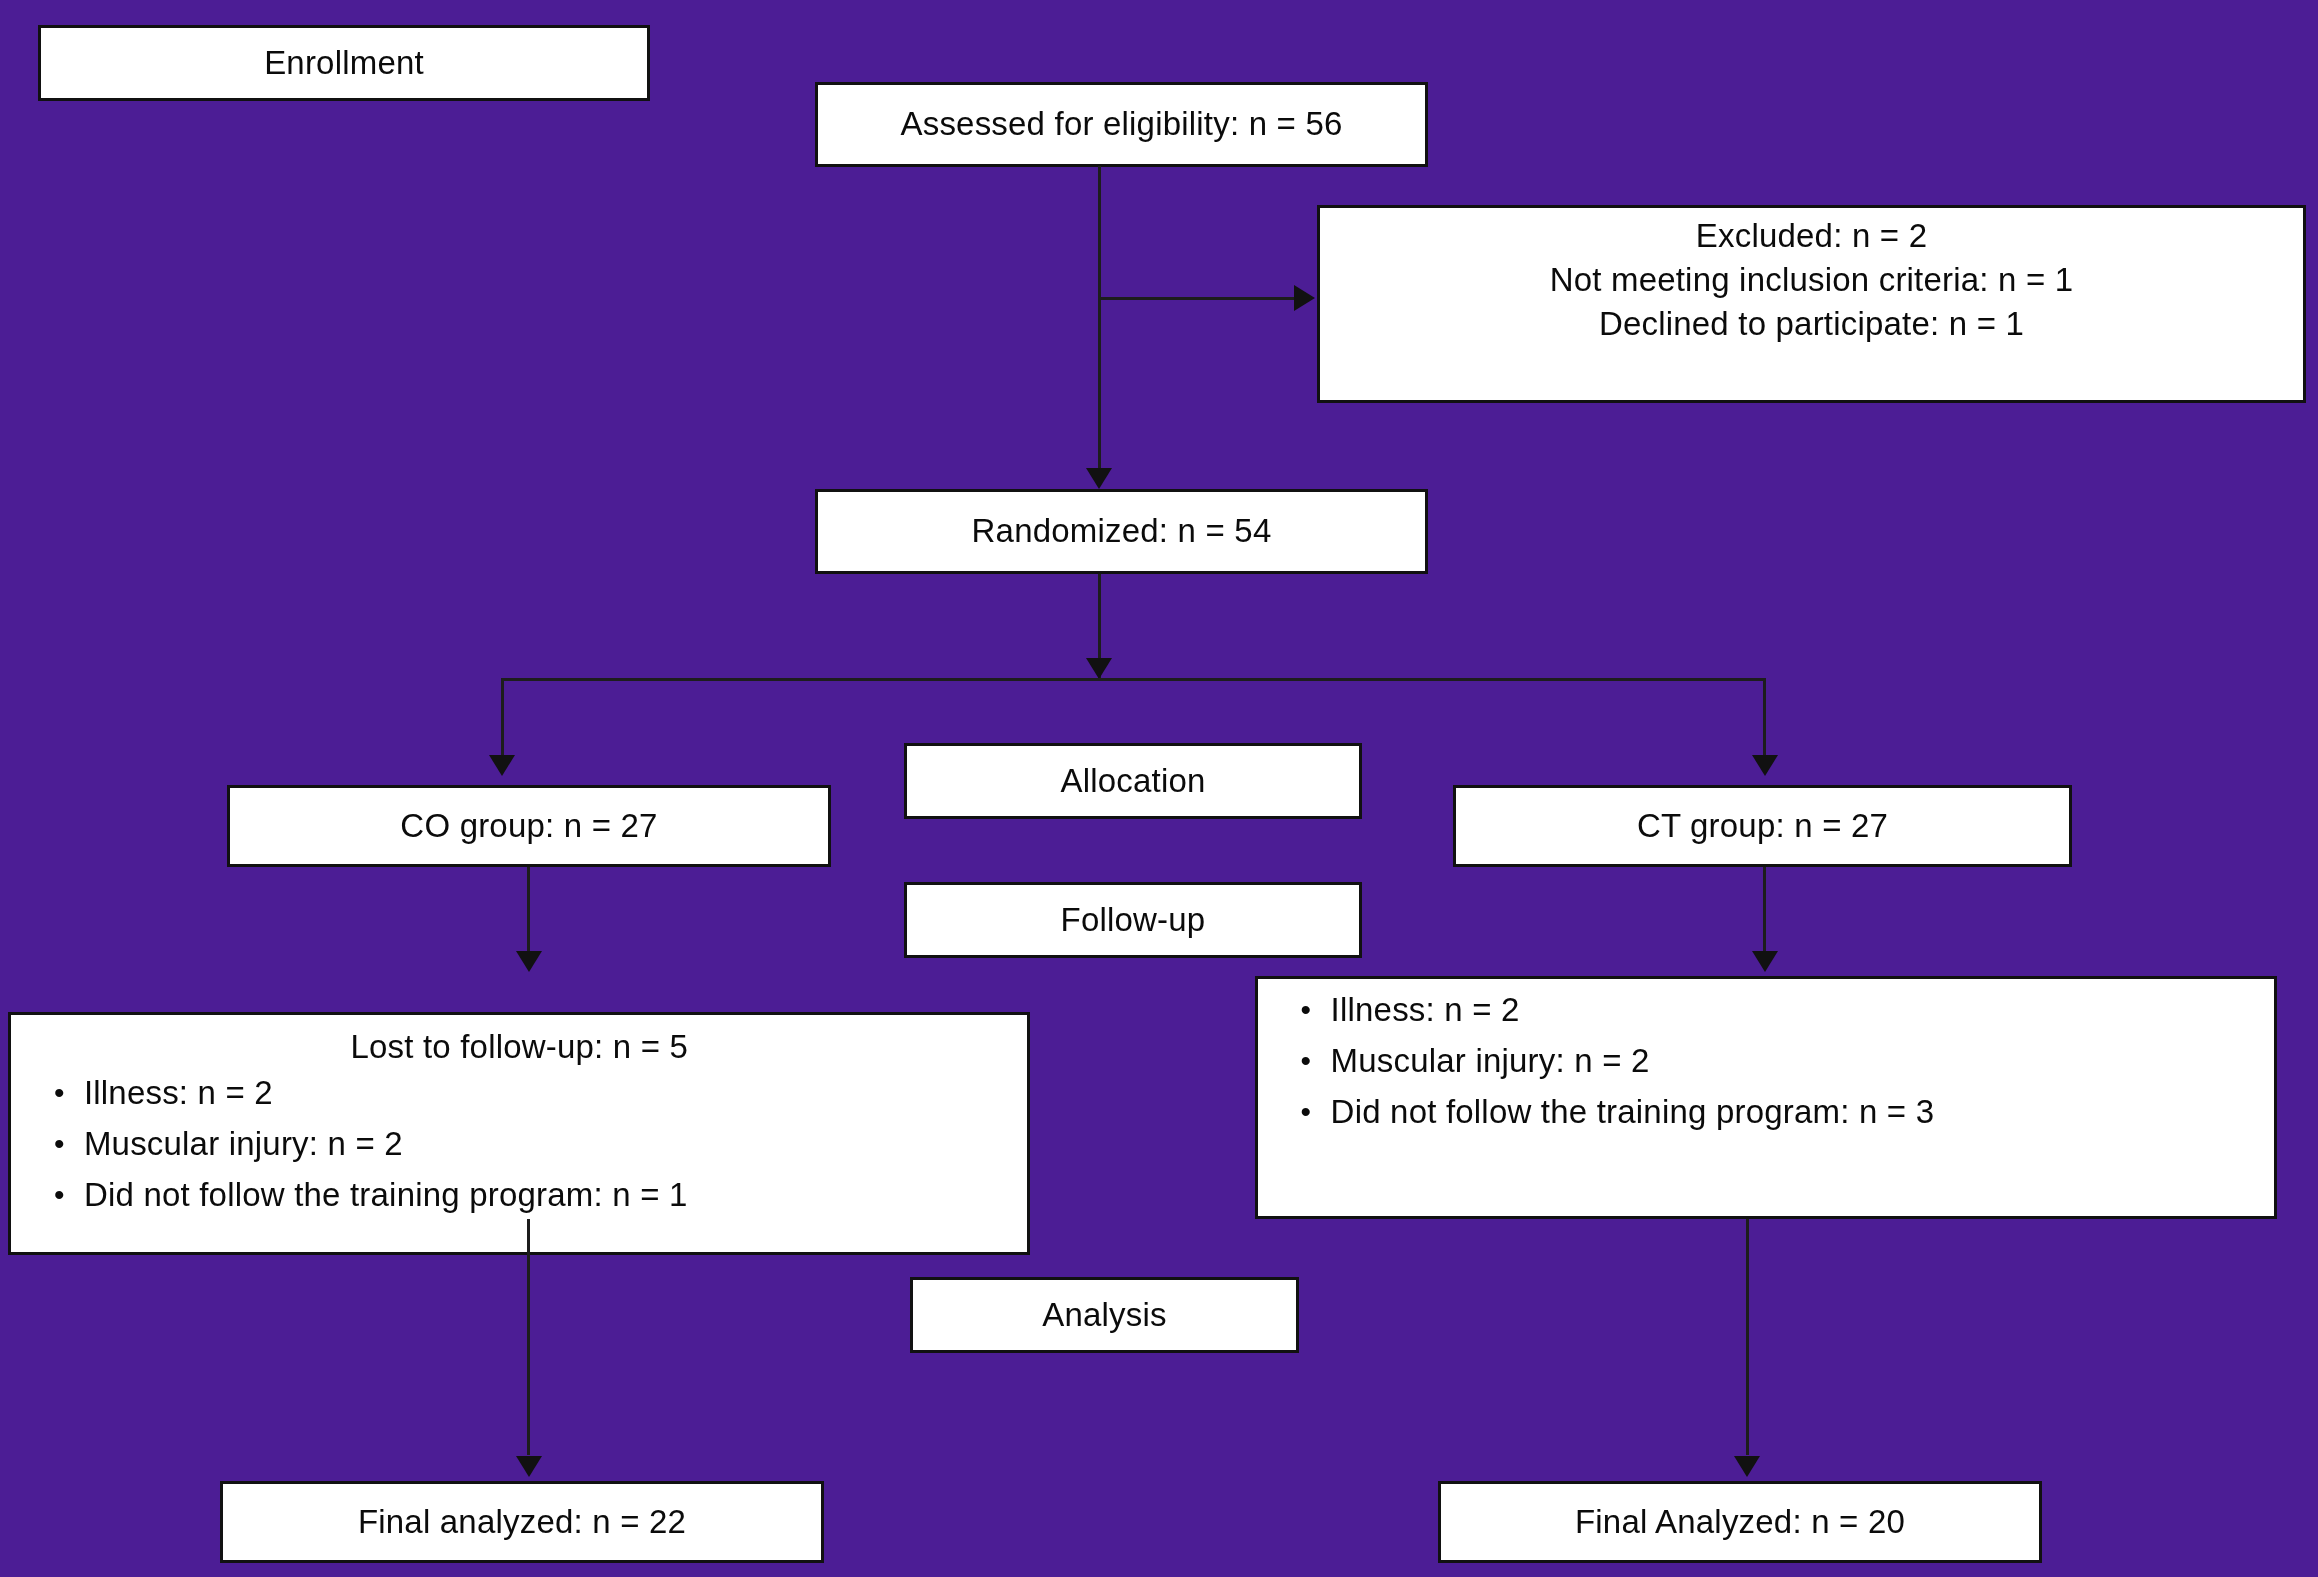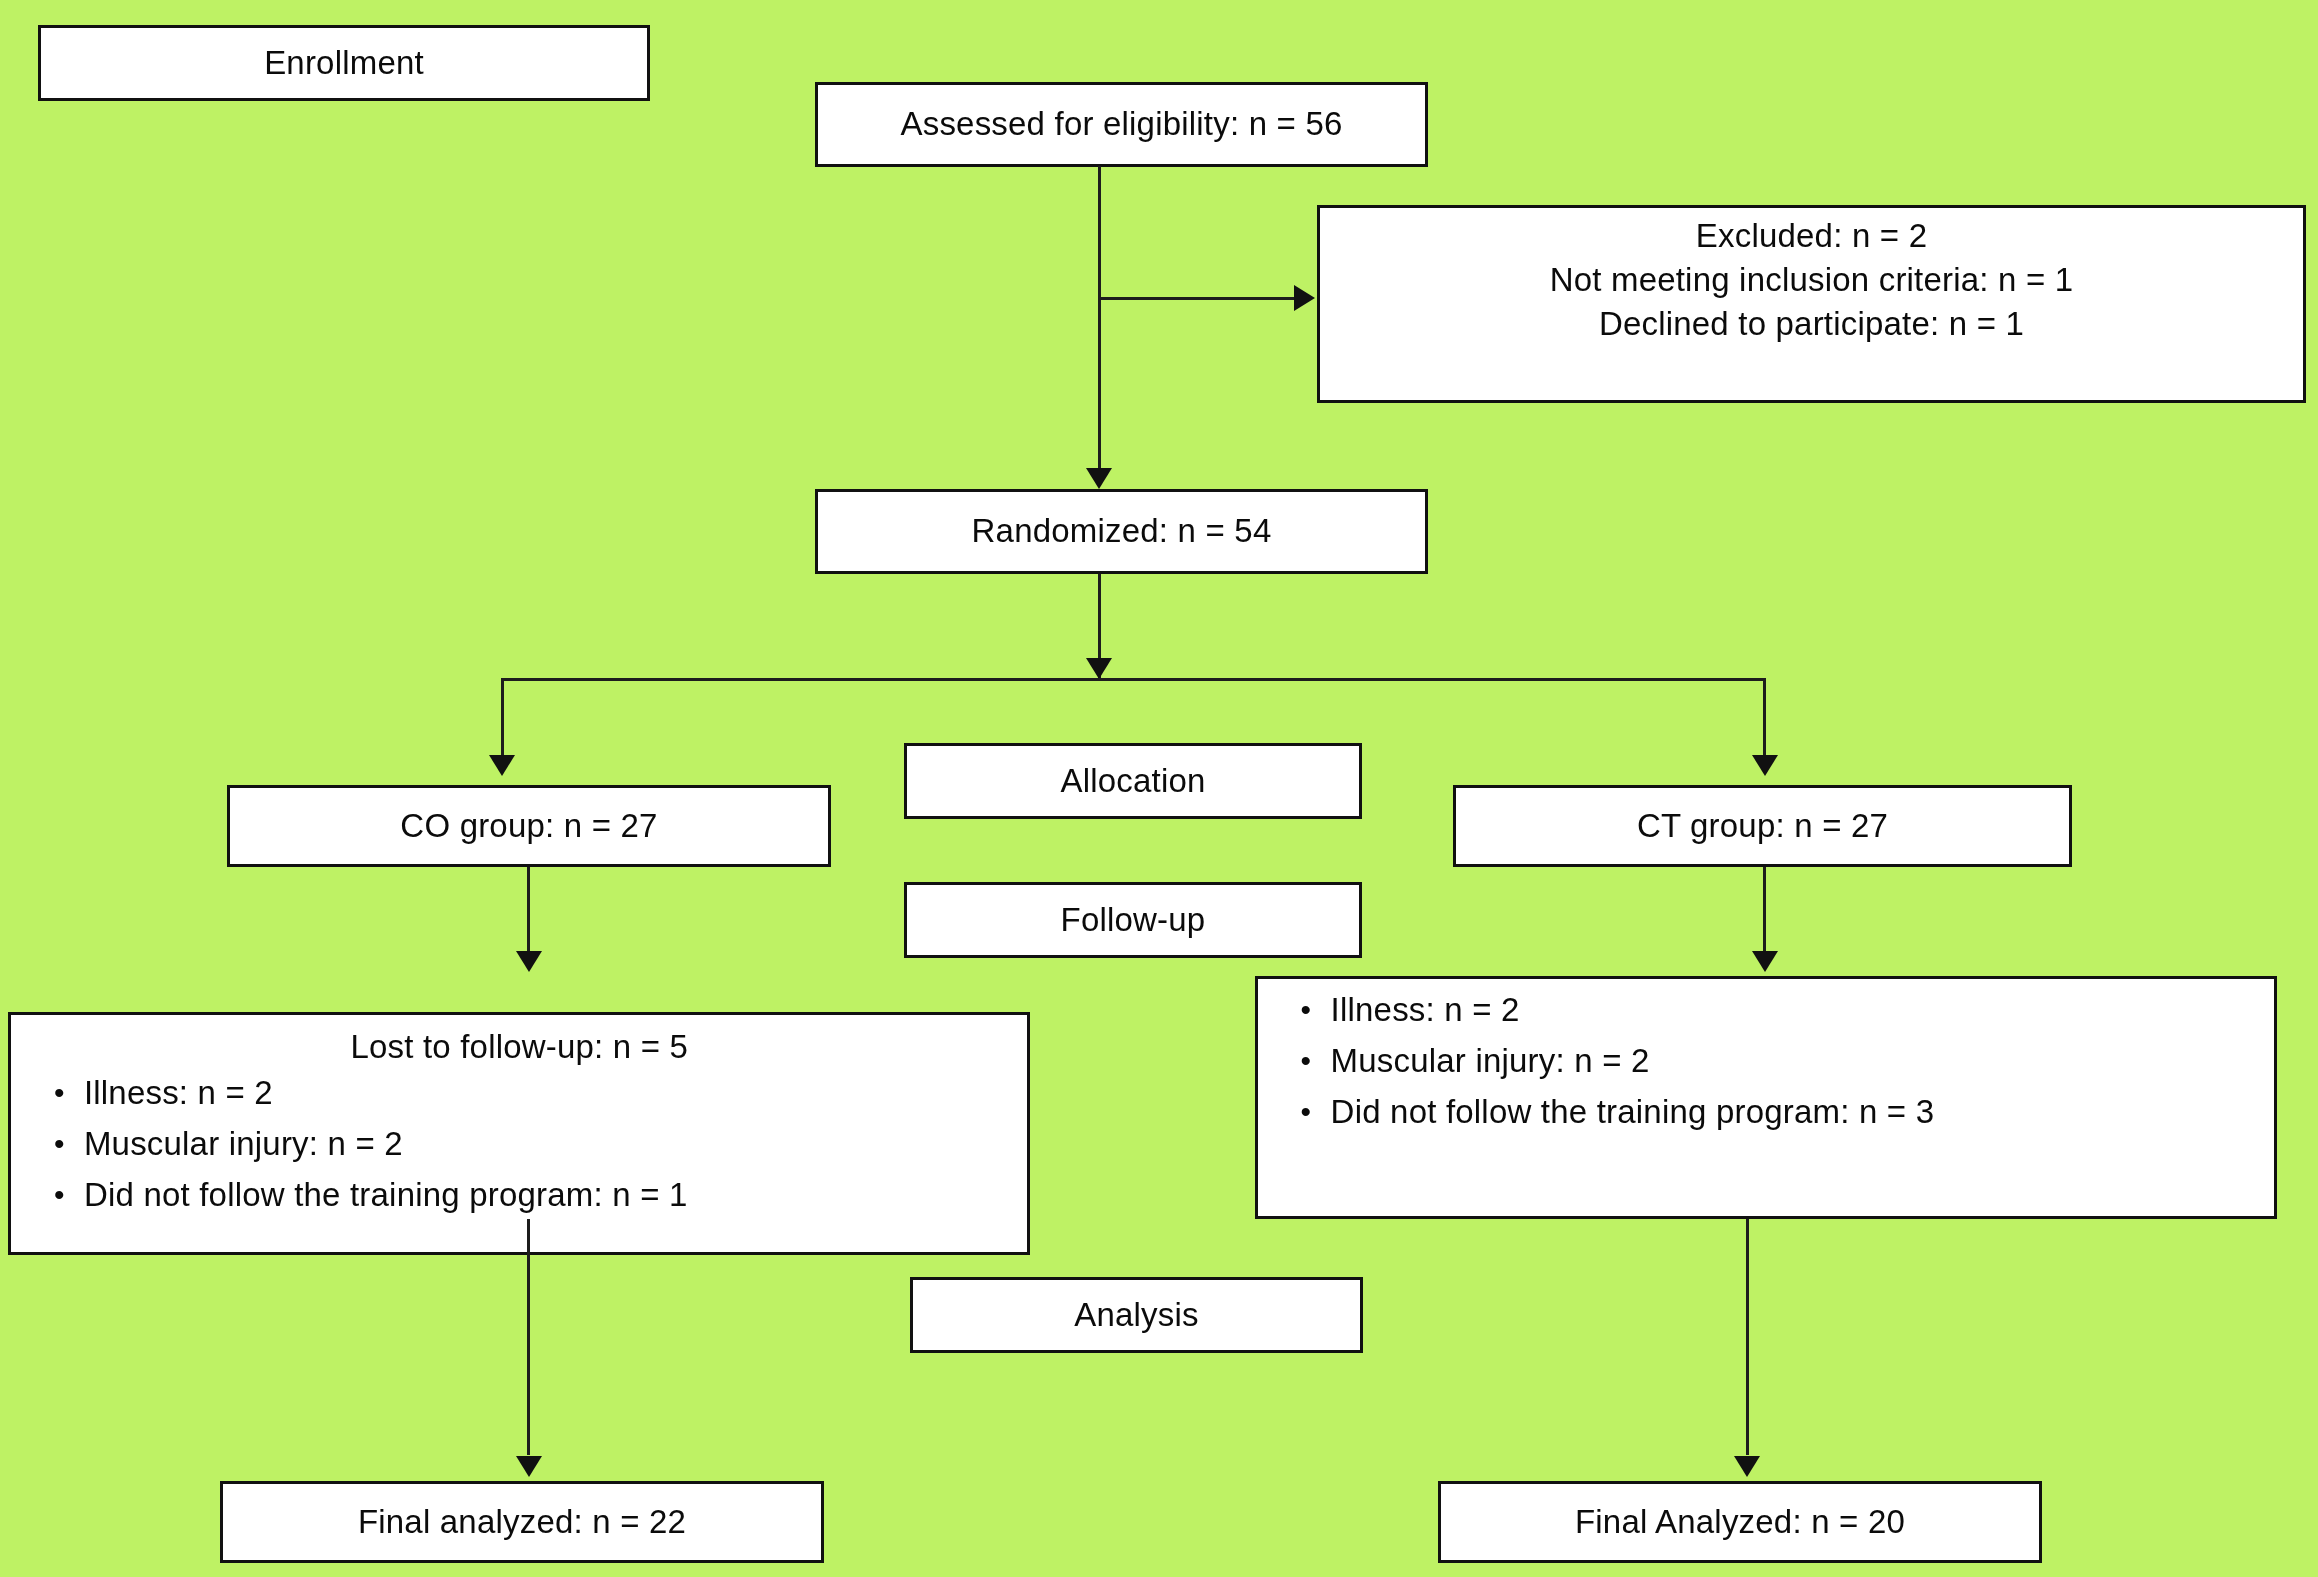--- a/index.html
+++ b/index.html
@@ -5,21 +5,21 @@
 <style>
   html, body {
     margin: 0;
     padding: 0;
     background: #ffffff;
   }
   #canvas {
     position: relative;
     width: 2319px;
     height: 1577px;
-    background: #bef264;
+    background: #4c1d95;
     font-family: "Liberation Sans", sans-serif;
     color: #0b0b0b;
     overflow: hidden;
   }
   .box {
     position: absolute;
     box-sizing: border-box;
     border: 3px solid #111111;
     background: #ffffff;
     display: flex;
@@ -113,21 +113,21 @@
   </div>
 
   <div class="box stage" style="left:904px; top:719px; width:458px; height:76px;margin-top:24px;">
     <span>Allocation</span>
   </div>
 
   <div class="box stage" style="left:904px; top:882px; width:458px; height:76px;">
     <span>Follow-up</span>
   </div>
 
-  <div class="box stage" style="left:910px; top:1277px; width:453px; height:76px;">
+  <div class="box stage" style="left:910px; top:1277px; width:389px; height:76px;">
     <span>Analysis</span>
   </div>
 
   <div class="box" style="left:815px; top:82px; width:613px; height:85px;">
     <span>Assessed for eligibility: n = 56</span>
   </div>
 
   <div class="box multiline" style="left:1317px; top:205px; width:989px; height:198px; padding-top:6px;">
     <div class="line">Excluded: n = 2</div>
     <div class="line">Not meeting inclusion criteria: n = 1</div>

